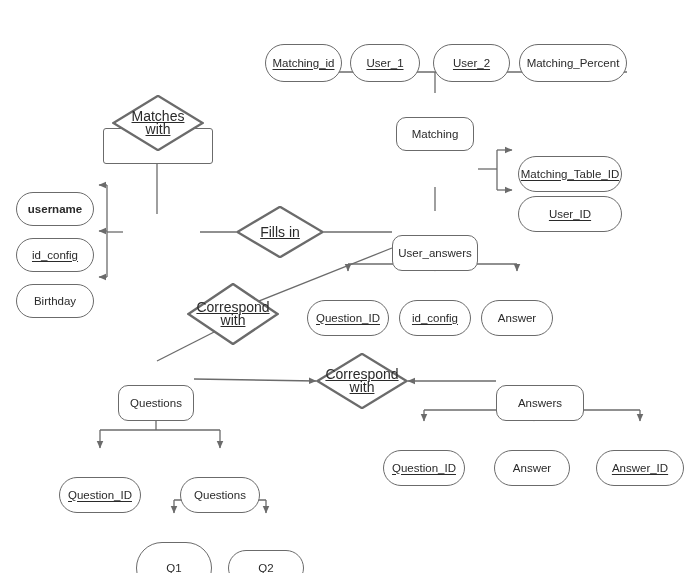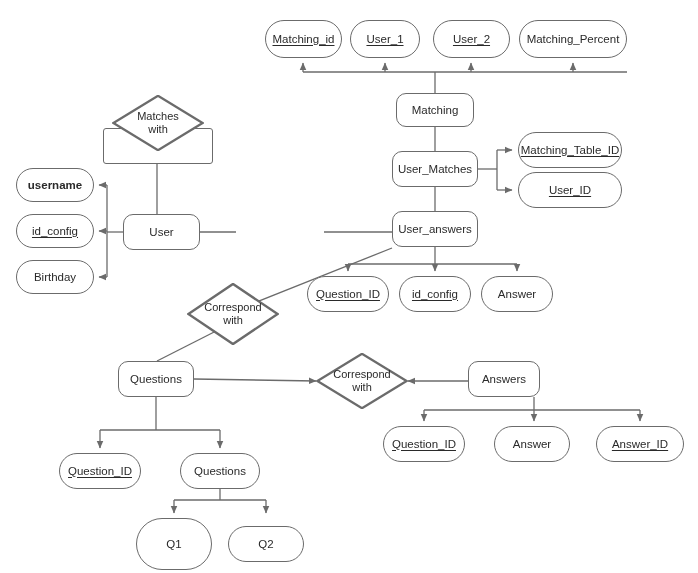--- a/index.html
+++ b/index.html
@@ -31,43 +31,45 @@
     box-sizing: border-box;
     display: flex;
     align-items: center;
     justify-content: center;
     text-align: center;
     color: #2a2a2a;
     font-size: 11.5px;
     line-height: 13px;
     background: #ffffff;
     border: 1.4px solid #6b6b6b;
+    margin-top: 24px;
   }
   .entity {
     border-radius: 10px;
   }
   .attr {
     border-radius: 999px;
   }
   .attr-label.key {
     text-decoration: underline;
     text-underline-offset: 1.5px;
   }
   .rel {
     position: absolute;
     box-sizing: border-box;
     display: flex;
     align-items: center;
     justify-content: center;
     text-align: center;
     color: #2a2a2a;
-    font-size: 11px;
+    font-size: 14px;
     line-height: 13px;
     background: transparent;
     border: none;
+    text-decoration: underline;
   }
   .rel .diamond-shape {
     position: absolute;
     left: 0; top: 0;
     width: 100%; height: 100%;
   }
   .rel .rel-label {
     position: relative;
     z-index: 2;
     padding: 0 4px;
@@ -154,33 +156,27 @@
       <path d="M534,410 L534,421" marker-end="url(#arr)"></path>
       <path d="M640,410 L640,421" marker-end="url(#arr)"></path>
     </g>
   </svg>
 
   <div class="plainbox" style="left: 103px; top: 128px; width: 110px; height: 36px;"></div>
 
   <div class="node entity" style="left: 396px; top: 93px; width: 78px; height: 34px;">
     <span class="node-label">Matching</span>
   </div>
-  <div class="node entity" style="left: 392px; top: 151px; width: 86px; height: 36px;">
-    <span class="node-label">User_Matches</span>
-  </div>
   <div class="node entity" style="left: 392px; top: 211px; width: 86px; height: 36px;">
     <span class="node-label">User_answers</span>
   </div>
-  <div class="node entity" style="left: 123px; top: 214px; width: 77px; height: 36px;">
-    <span class="node-label">User</span>
-  </div>
   <div class="node entity" style="left: 118px; top: 361px; width: 76px; height: 36px;">
     <span class="node-label">Questions</span>
   </div>
-  <div class="node entity" style="left: 468px; top: 361px; width: 72px; height: 36px;">
+  <div class="node entity" style="left: 496px; top: 361px; width: 88px; height: 36px;">
     <span class="node-label">Answers</span>
   </div>
 
   <div class="node attr" style="left: 265px; top: 20px; width: 77px; height: 38px;">
     <span class="attr-label key">Matching_id</span>
   </div>
   <div class="node attr" style="left: 350px; top: 20px; width: 70px; height: 38px;">
     <span class="attr-label key">User_1</span>
   </div>
   <div class="node attr" style="left: 433px; top: 20px; width: 77px; height: 38px;">
@@ -235,20 +231,26 @@
     <span class="attr-label key">Answer_ID</span>
   </div>
 
   <div class="rel" style="left: 112px; top: 95px; width: 92px; height: 56px;">
     <svg class="diamond-shape" viewBox="0 0 100 100" preserveAspectRatio="none">
       <polygon points="50,1.5 98.5,50 50,98.5 1.5,50" fill="#ffffff" stroke="#6b6b6b" stroke-width="2.4" vector-effect="non-scaling-stroke"></polygon>
     </svg>
     <span class="rel-label">Matches
 with</span>
   </div>
+  <div class="rel" style="left: 236px; top: 206px; width: 88px; height: 52px;">
+    <svg class="diamond-shape" viewBox="0 0 100 100" preserveAspectRatio="none">
+      <polygon points="50,1.5 98.5,50 50,98.5 1.5,50" fill="#ffffff" stroke="#6b6b6b" stroke-width="2.4" vector-effect="non-scaling-stroke"></polygon>
+    </svg>
+    <span class="rel-label">Fills in</span>
+  </div>
   <div class="rel" style="left: 187px; top: 283px; width: 92px; height: 62px;">
     <svg class="diamond-shape" viewBox="0 0 100 100" preserveAspectRatio="none">
       <polygon points="50,1.5 98.5,50 50,98.5 1.5,50" fill="#ffffff" stroke="#6b6b6b" stroke-width="2.4" vector-effect="non-scaling-stroke"></polygon>
     </svg>
     <span class="rel-label">Correspond
 with</span>
   </div>
   <div class="rel" style="left: 316px; top: 353px; width: 92px; height: 56px;">
     <svg class="diamond-shape" viewBox="0 0 100 100" preserveAspectRatio="none">
       <polygon points="50,1.5 98.5,50 50,98.5 1.5,50" fill="#ffffff" stroke="#6b6b6b" stroke-width="2.4" vector-effect="non-scaling-stroke"></polygon>

